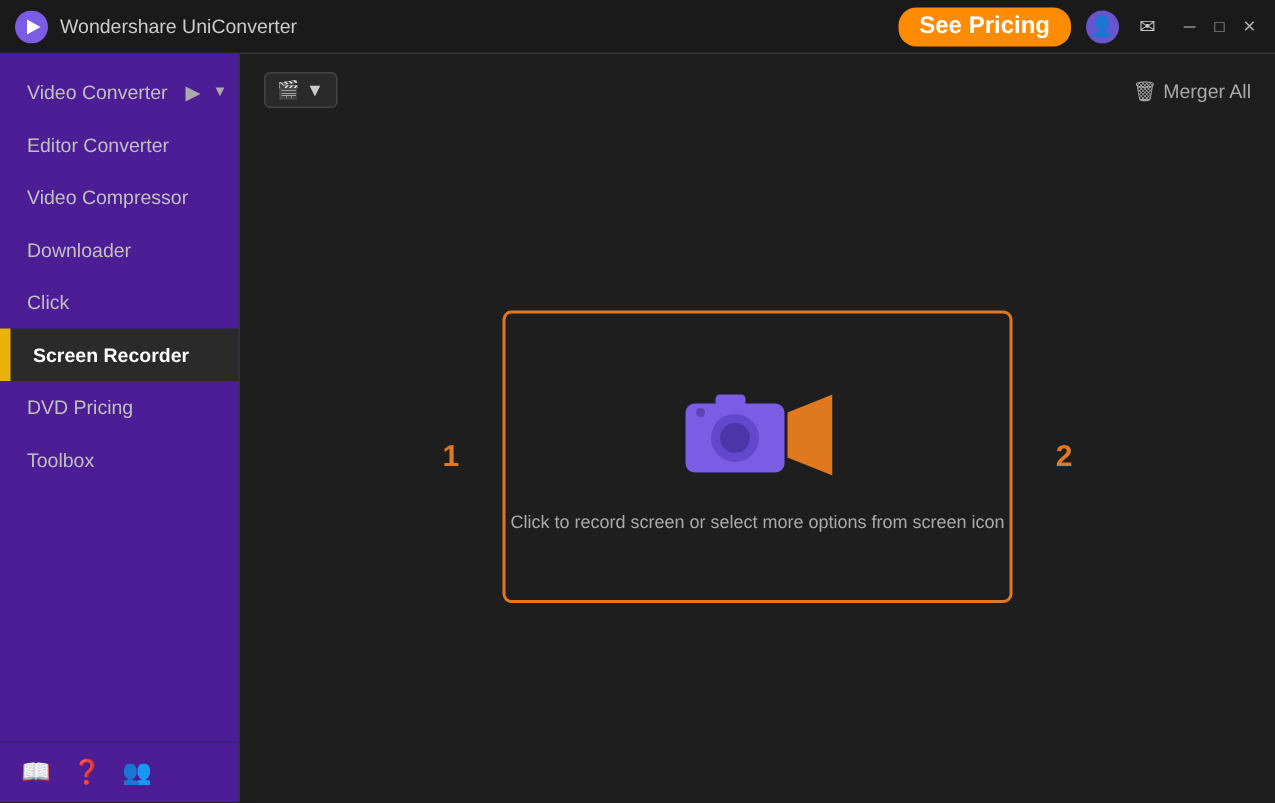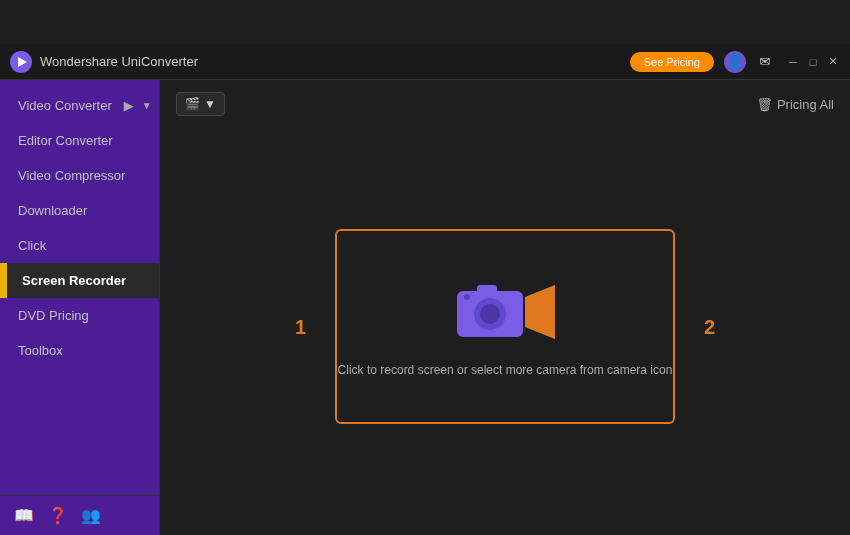--- a/index.html
+++ b/index.html
@@ -16,40 +16,39 @@
 
     
     .title-bar {
       height: 36px;
       background: #1a1a1a;
       display: flex;
       align-items: center;
       padding: 0 10px;
       flex-shrink: 0;
       border-bottom: 1px solid #333;
-      margin-top: 44px;
     }
     .title-bar-logo {
       width: 22px;
       height: 22px;
       margin-right: 8px;
     }
     .title-bar-name {
       font-size: 13px;
       color: #ccc;
       flex: 1;
     }
     .see-pricing-btn {
       background: #ff8c00;
       color: #fff;
       border: none;
       border-radius: 12px;
       padding: 4px 14px;
-      font-size: 11px;
-      font-weight: 400;
+      font-size: 16px;
+      font-weight: 700;
       cursor: pointer;
       margin-right: 10px;
     }
     .title-bar-icons {
       display: flex;
       align-items: center;
       gap: 8px;
     }
     .title-bar-icon {
       width: 22px;
@@ -297,21 +296,21 @@
     <div class="top-toolbar">
       <div class="toolbar-left">
         <button class="video-convert-icon-btn">
           <span>🎬</span>
           <span>▼</span>
         </button>
       </div>
       <div class="toolbar-right">
         <button class="delete-all-btn">
           <span>🗑</span>
-          <span>Pricing All</span>
+          <span>Merger All</span>
         </button>
       </div>
     </div>
 
     <div class="record-area">
       <div style="position:relative; display:flex; align-items:center; justify-content:center;">
         <span class="arrow-label arrow-label-1">1</span>
         <div class="record-box">
 
           <svg class="camera-icon-svg" viewBox="0 0 100 70" xmlns="http://www.w3.org/2000/svg">
@@ -320,20 +319,20 @@
 
             <circle cx="35" cy="37" r="16" fill="#6248cc"></circle>
             <circle cx="35" cy="37" r="10" fill="#4a36a8"></circle>
 
             <rect x="22" y="8" width="20" height="8" rx="3" ry="3" fill="#7B5CE5"></rect>
 
             <circle cx="12" cy="20" r="3" fill="#5a45b0"></circle>
 
             <polygon points="70,20 100,8 100,62 70,50" fill="#e07820"></polygon>
           </svg>
-          <span class="record-hint">Click to record screen or select more camera from camera icon</span>
+          <span class="record-hint">Click to record screen or select more options from screen icon</span>
         </div>
         <span class="arrow-label arrow-label-2">2</span>
       </div>
     </div>
 
   </div>
 </div>
 
 </body></html>

